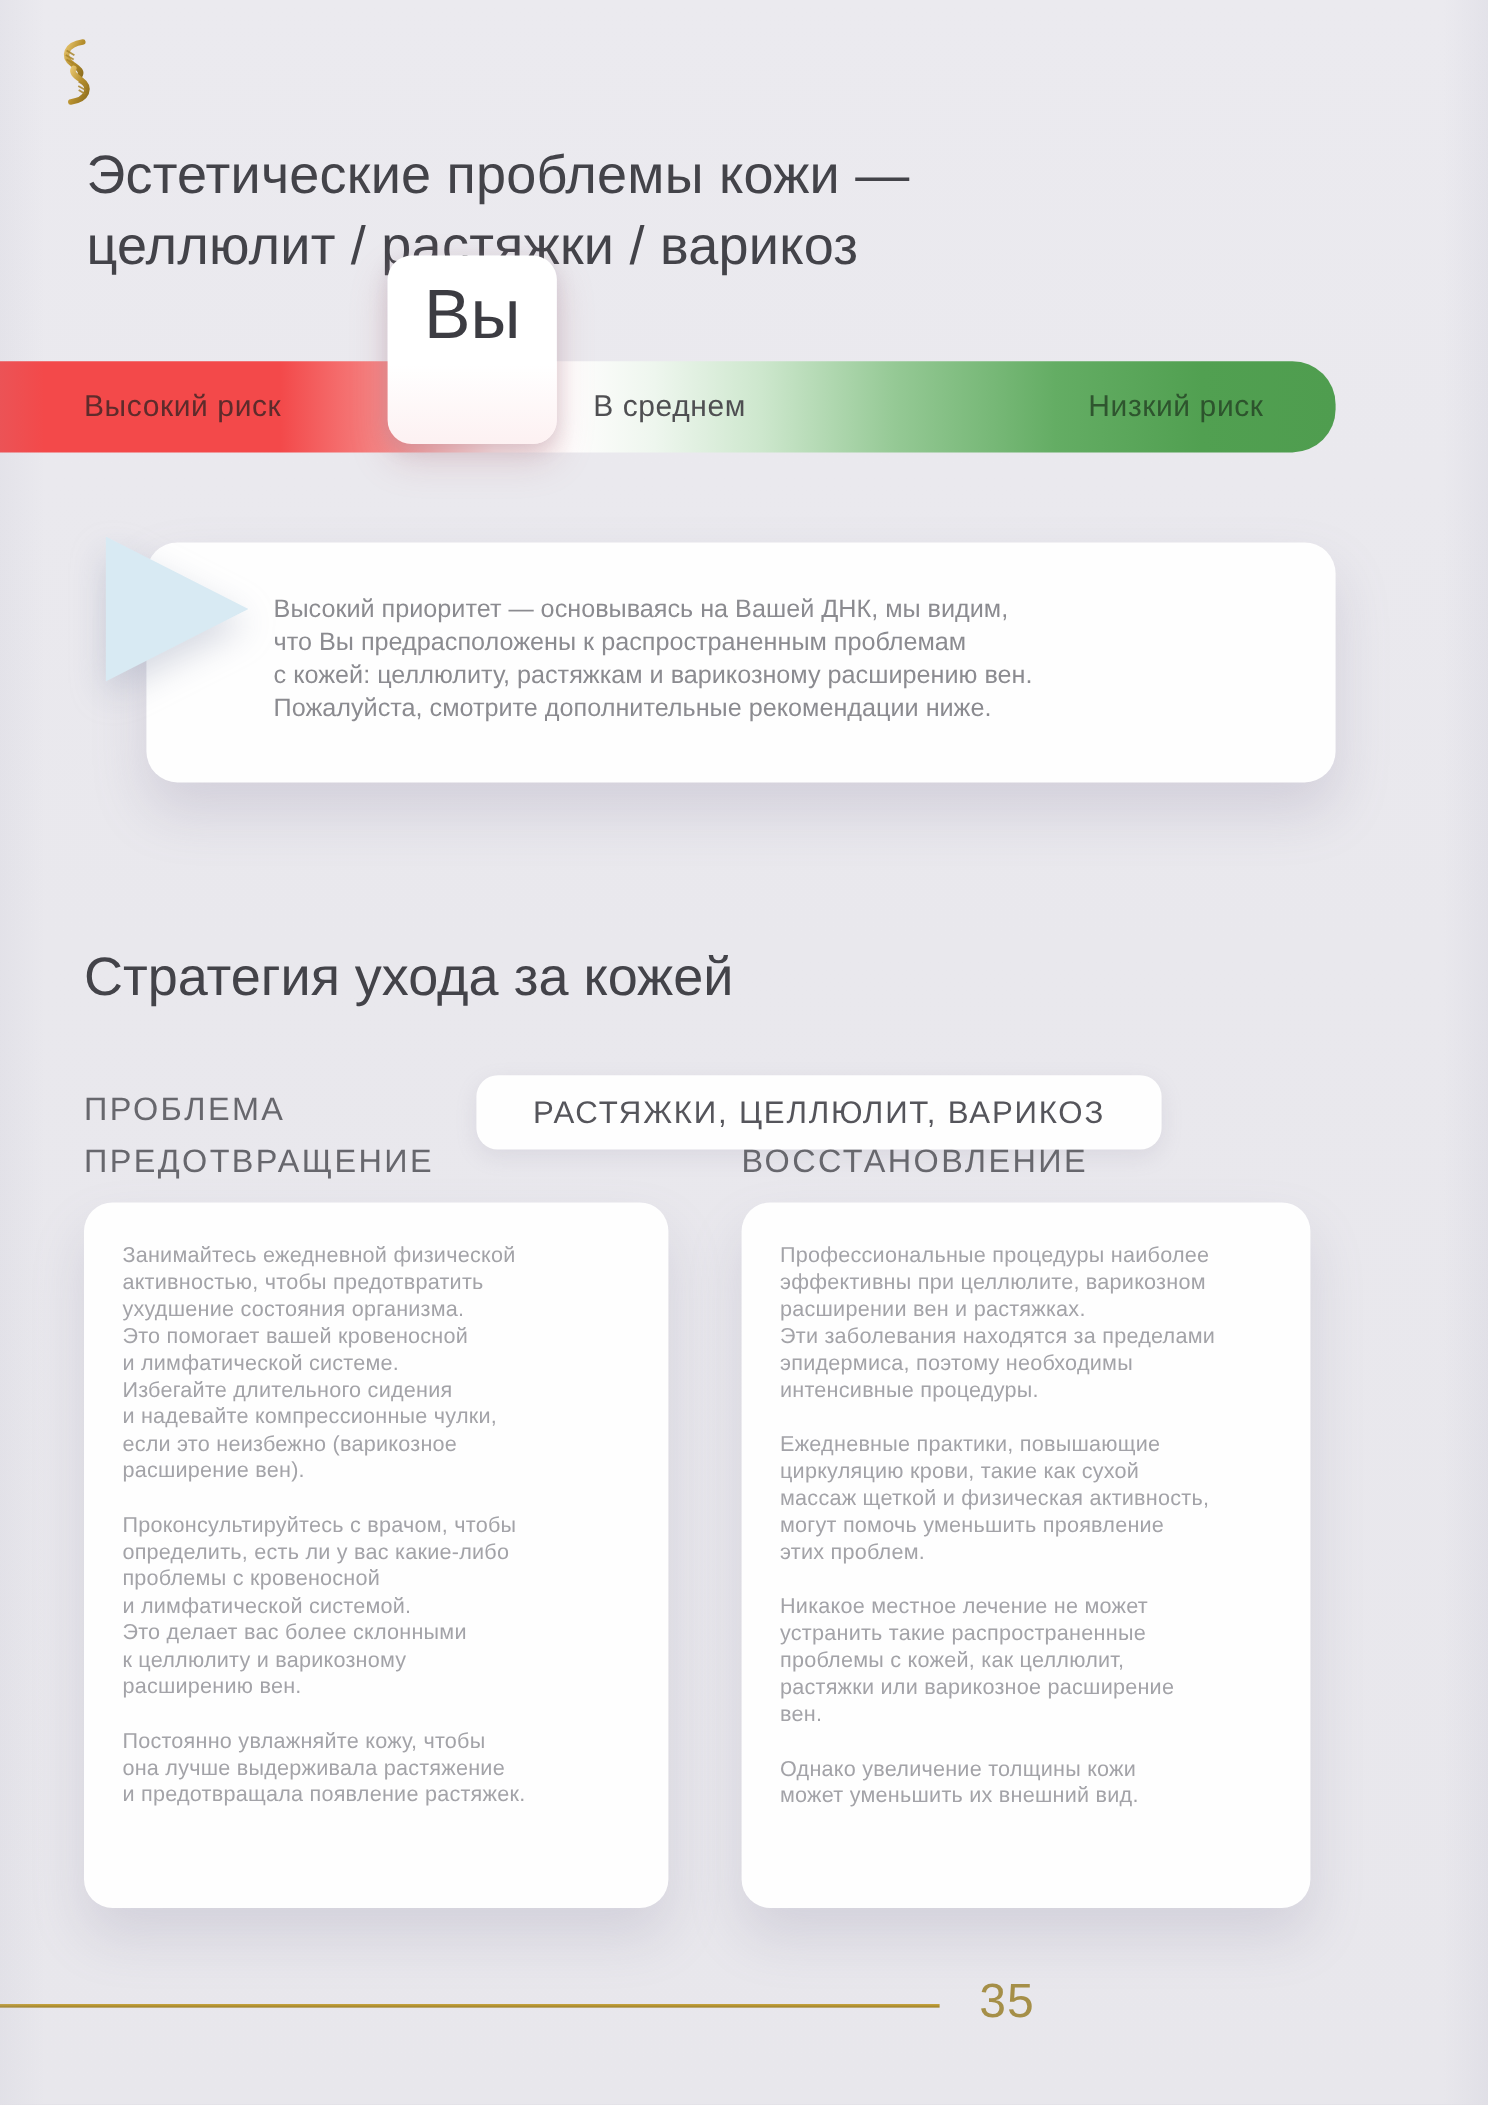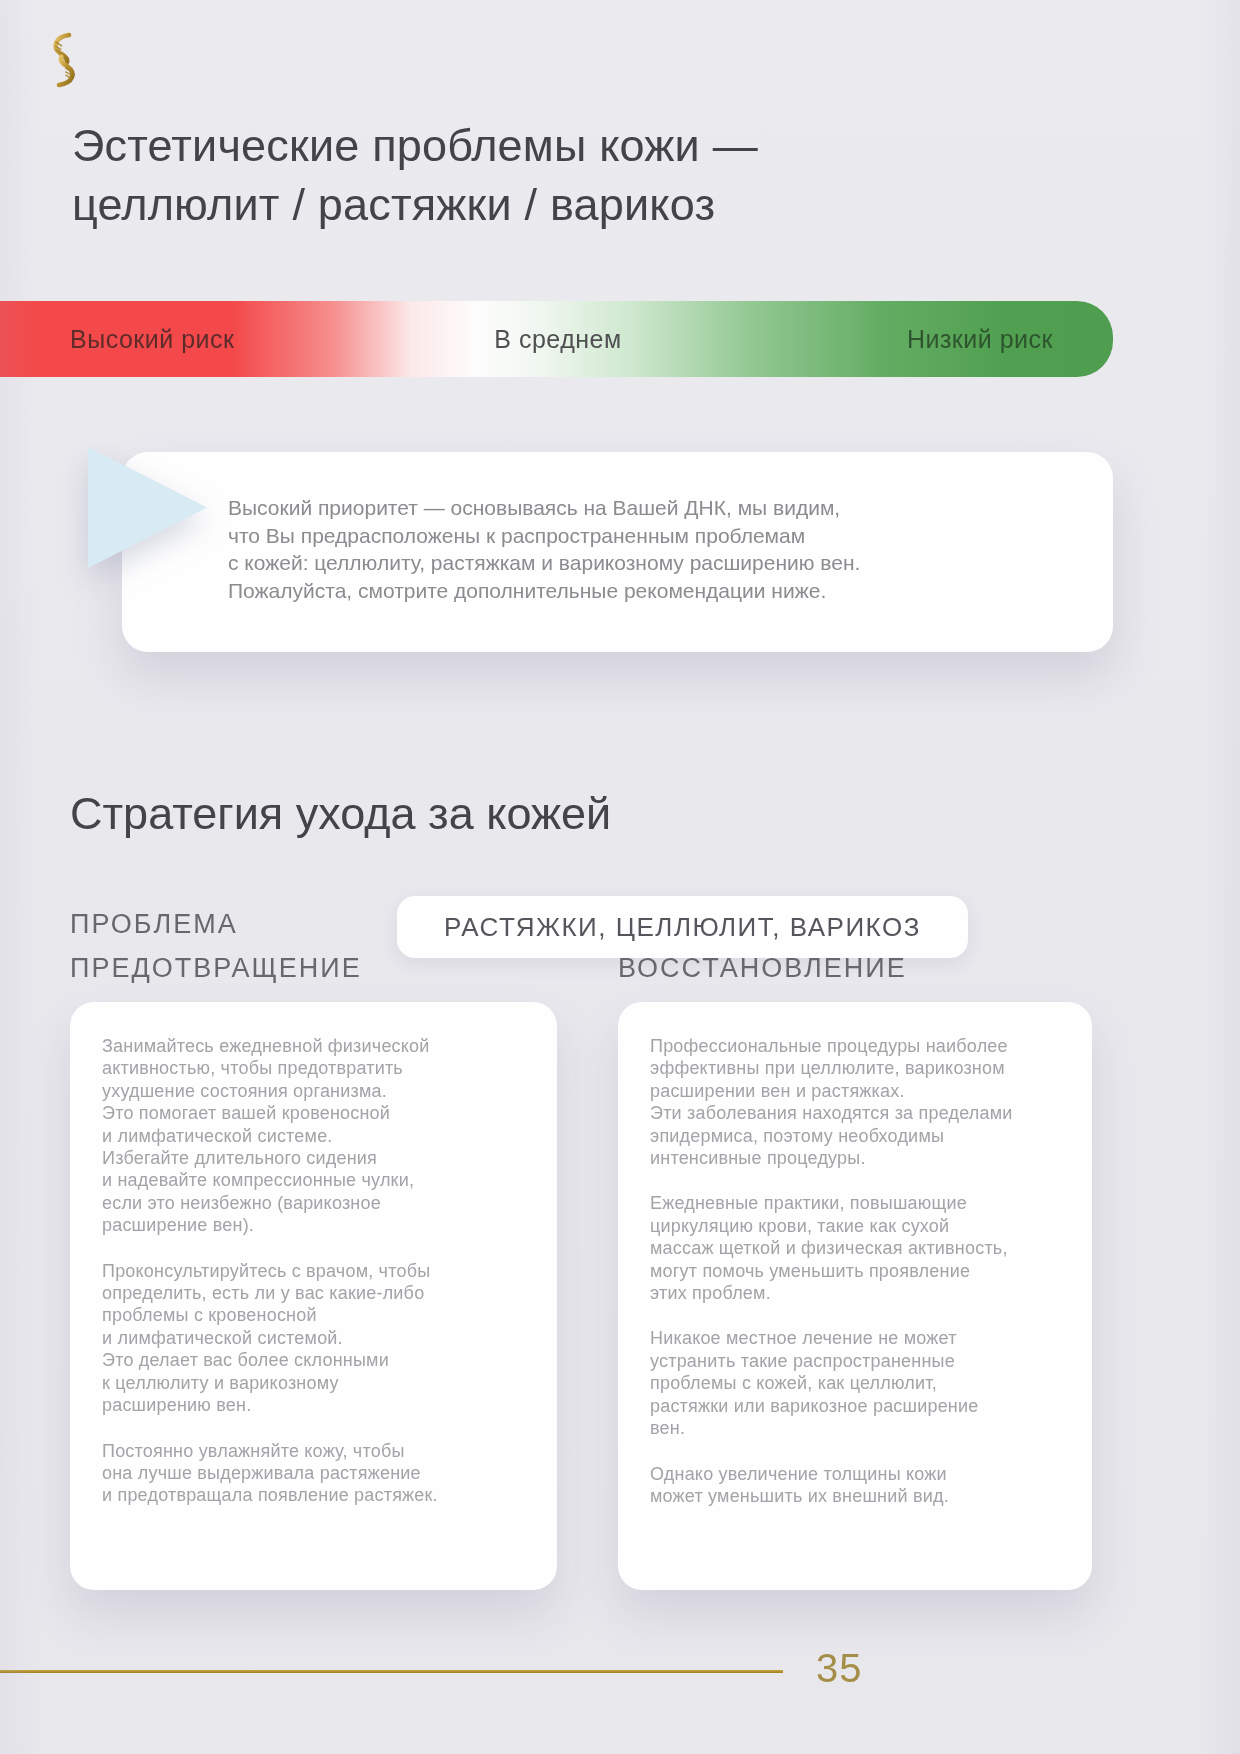--- a/index.html
+++ b/index.html
@@ -134,20 +134,23 @@
 
   <h1 class="title">Эстетические проблемы кожи —
 целлюлит / растяжки / варикоз</h1>
 
   <div class="risk-bar">
     <span class="risk-label risk-high">Высокий риск</span>
     <span class="risk-label risk-mid">В среднем</span>
     <span class="risk-label risk-low">Низкий риск</span>
   </div>
 
+  <div class="you-marker">
+    <span>Вы</span>
+  </div>
 
   <svg class="callout-pointer" width="119" height="121" viewBox="0 0 119 121">
     <polygon points="0,0 119,60.5 0,121" fill="#d8eaf3"></polygon>
   </svg>
   <div class="callout-card">
     <div class="callout-text">Высокий приоритет — основываясь на Вашей ДНК, мы видим,
 что Вы предрасположены к распространенным проблемам
 с кожей: целлюлиту, растяжкам и варикозному расширению вен.
 Пожалуйста, смотрите дополнительные рекомендации ниже.</div>
   </div>

